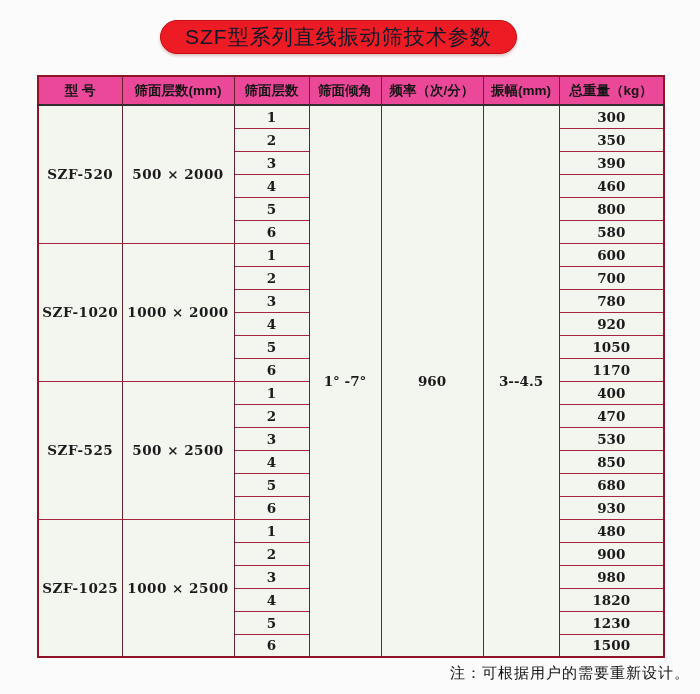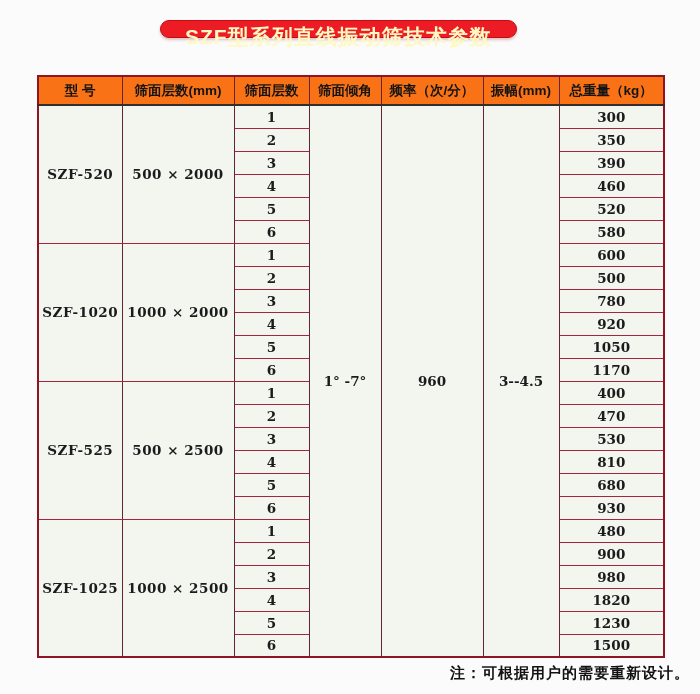--- a/index.html
+++ b/index.html
@@ -7,28 +7,28 @@
   body {
     position: relative;
     background: #fcfbfb;
     font-family: "Liberation Sans", sans-serif;
     overflow: hidden;
   }
   
   .title-pill {
     position: absolute;
     left: 160px; top: 20px;
-    height: 18px;
+    height: 34px;
     padding: 4px 24px 5px 24px;
     background: #ed1c24;
     border: 1px solid #c30d14;
     border-radius: 18px;
-    color: #fef9c3;
+    color: #0f172a;
     font-size: 21px;
-    font-weight: bold;
+    font-weight: normal;
     letter-spacing: 1px;
     line-height: 24px;
     white-space: nowrap;
     box-shadow: 0 2px 3px rgba(140, 15, 15, 0.25);
   }
   
   .spec-table-wrap {
     position: absolute;
     left: 37px; top: 75px;
   }
@@ -48,41 +48,41 @@
     vertical-align: middle;
     overflow: hidden;
     white-space: nowrap;
   }
   table.spec th {
     height: 29px;
     font-family: "Liberation Sans", sans-serif;
     font-size: 13.5px;
     font-weight: bold;
     color: #141414;
-    background: #f97316;
+    background: #ec4899;
     border-bottom: 2.5px solid #332f2f;
   }
   table.spec td {
     height: 23px;
     font-family: "DejaVu Serif", serif;
     font-weight: bold;
     font-size: 13.5px;
     color: #1b1b1b;
   }
   td.model-cell, td.size-cell { font-size: 15px; letter-spacing: 0.5px; margin-top: 16px; }
   td.layer-cell, td.weight-cell { font-size: 13.5px; }
   td.shared-cell { font-size: 14px; }
   tr.group-start td { border-top: 1.8px solid #4d1620; }
   
   .footer-note {
     position: absolute;
     top: 664px;
     right: 10px;
     font-size: 15px;
-    font-weight: bold;
+    font-weight: normal;
     color: #121212;
     letter-spacing: 1px;
     white-space: nowrap;
   }
 </style>
 </head>
 <body>
 
 <div class="title-pill">SZF型系列直线振动筛技术参数</div>
 
@@ -125,35 +125,35 @@
         <tr>
           <td class="layer-cell">3</td>
           <td class="weight-cell">390</td>
         </tr>
         <tr>
           <td class="layer-cell">4</td>
           <td class="weight-cell">460</td>
         </tr>
         <tr>
           <td class="layer-cell">5</td>
-          <td class="weight-cell">520</td>
+          <td class="weight-cell">800</td>
         </tr>
         <tr>
           <td class="layer-cell">6</td>
           <td class="weight-cell">580</td>
         </tr>
         <tr class="group-start">
           <td class="model-cell" rowspan="6">SZF-1020</td>
           <td class="size-cell" rowspan="6">1000 × 2000</td>
           <td class="layer-cell">1</td>
           <td class="weight-cell">600</td>
         </tr>
         <tr>
           <td class="layer-cell">2</td>
-          <td class="weight-cell">500</td>
+          <td class="weight-cell">700</td>
         </tr>
         <tr>
           <td class="layer-cell">3</td>
           <td class="weight-cell">780</td>
         </tr>
         <tr>
           <td class="layer-cell">4</td>
           <td class="weight-cell">920</td>
         </tr>
         <tr>
@@ -173,21 +173,21 @@
         <tr>
           <td class="layer-cell">2</td>
           <td class="weight-cell">470</td>
         </tr>
         <tr>
           <td class="layer-cell">3</td>
           <td class="weight-cell">530</td>
         </tr>
         <tr>
           <td class="layer-cell">4</td>
-          <td class="weight-cell">810</td>
+          <td class="weight-cell">850</td>
         </tr>
         <tr>
           <td class="layer-cell">5</td>
           <td class="weight-cell">680</td>
         </tr>
         <tr>
           <td class="layer-cell">6</td>
           <td class="weight-cell">930</td>
         </tr>
         <tr class="group-start">

